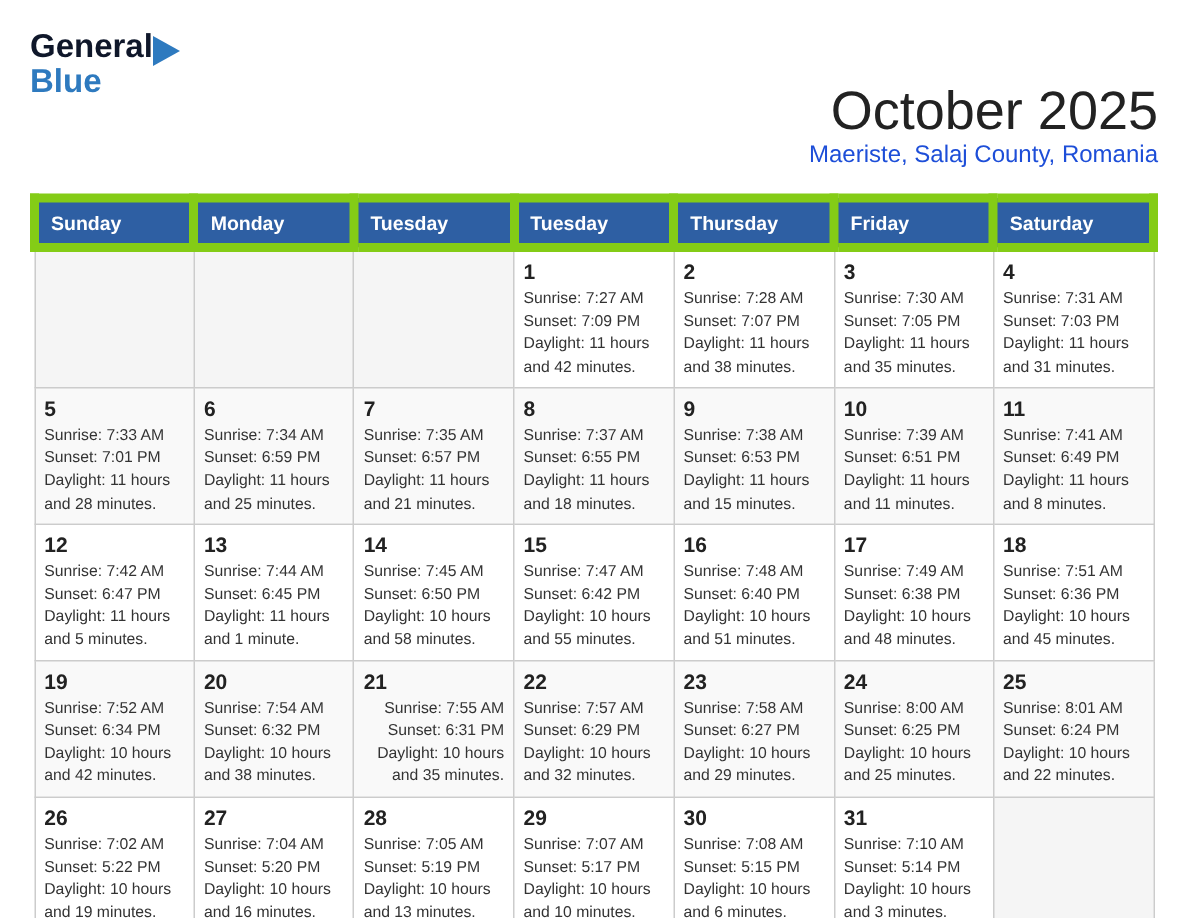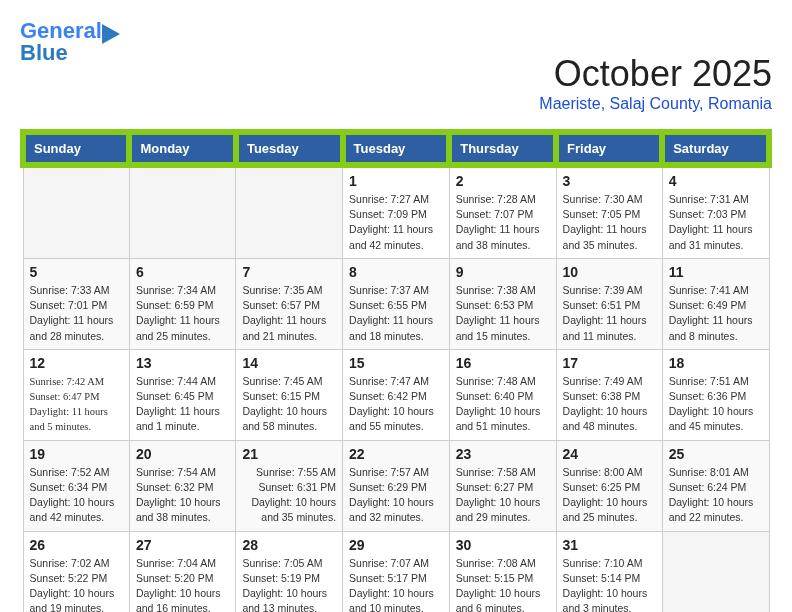--- a/index.html
+++ b/index.html
@@ -86,21 +86,21 @@
     }
   </style>
 </head>
 <body>
 
 <div class="header">
   <div class="logo">
     <div style="display:flex; align-items:center; gap:0;">
       <div style="position:relative; display:inline-block;">
         <span class="logo-text">
-          <span style="color:#3b82f6;">General</span><br>
+          <span style="color:#0f172a;">General</span><br>
           <span style="color:#2e7abf; font-size:22px;">Blue</span>
         </span>
         <div style="position:absolute; top:4px; right:-18px; width:0; height:0;
           border-top: 10px solid transparent;
           border-bottom: 10px solid transparent;
           border-left: 18px solid #2e7abf;">
         </div>
       </div>
     </div>
   </div>
@@ -203,36 +203,36 @@
           <span class="day-num">11</span>
           <div class="day-info" style="white-space: pre-line;">Sunrise: 7:41 AM
 Sunset: 6:49 PM
 Daylight: 11 hours
 and 8 minutes.</div>
         </td>
       </tr>
       <tr>
         <td>
           <span class="day-num">12</span>
-          <div class="day-info" style="white-space: pre-line; font-family: Liberation Serif, serif;">Sunrise: 7:42 AM
+          <div class="day-info" style="white-space: pre-line;">Sunrise: 7:42 AM
 Sunset: 6:47 PM
 Daylight: 11 hours
 and 5 minutes.</div>
         </td>
         <td>
           <span class="day-num">13</span>
           <div class="day-info" style="white-space: pre-line;">Sunrise: 7:44 AM
 Sunset: 6:45 PM
 Daylight: 11 hours
 and 1 minute.</div>
         </td>
         <td>
           <span class="day-num">14</span>
           <div class="day-info" style="white-space: pre-line;">Sunrise: 7:45 AM
-Sunset: 6:15 PM
+Sunset: 6:50 PM
 Daylight: 10 hours
 and 58 minutes.</div>
         </td>
         <td>
           <span class="day-num">15</span>
           <div class="day-info" style="white-space: pre-line;">Sunrise: 7:47 AM
 Sunset: 6:42 PM
 Daylight: 10 hours
 and 55 minutes.</div>
         </td>

